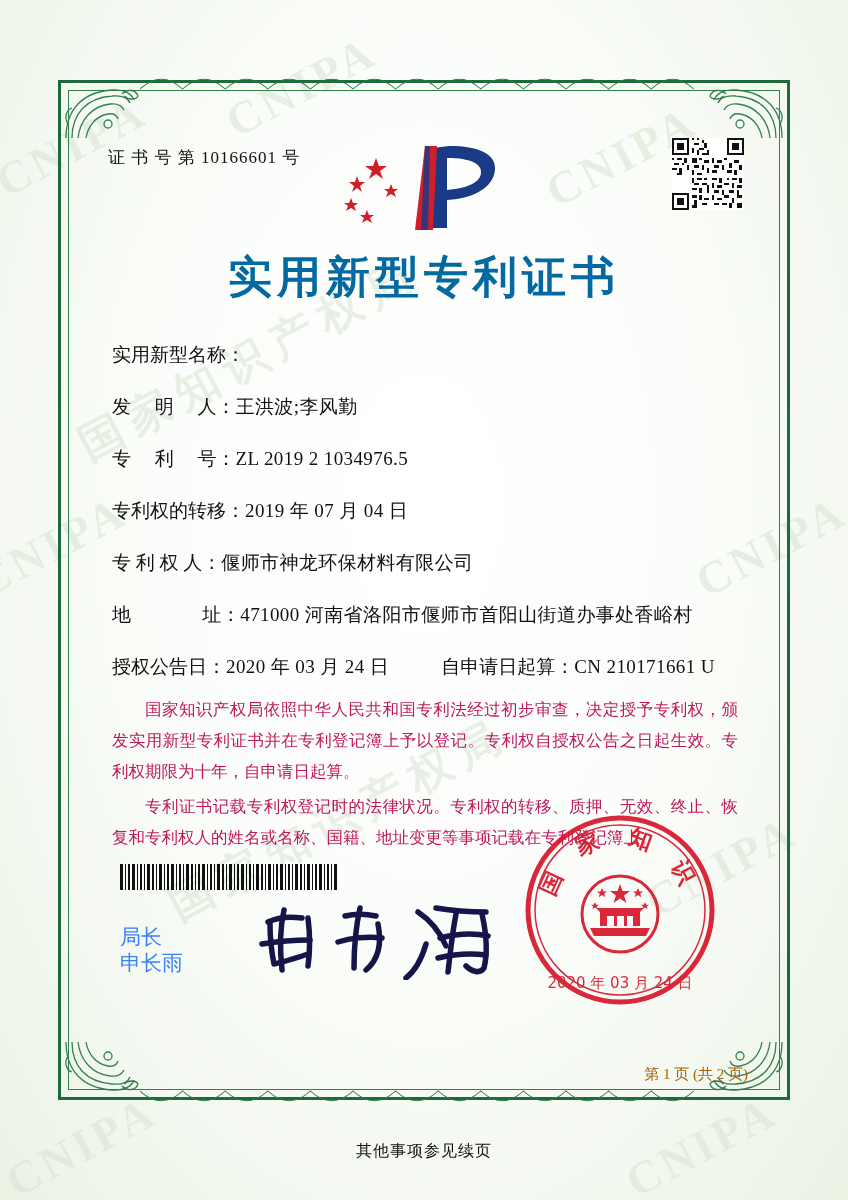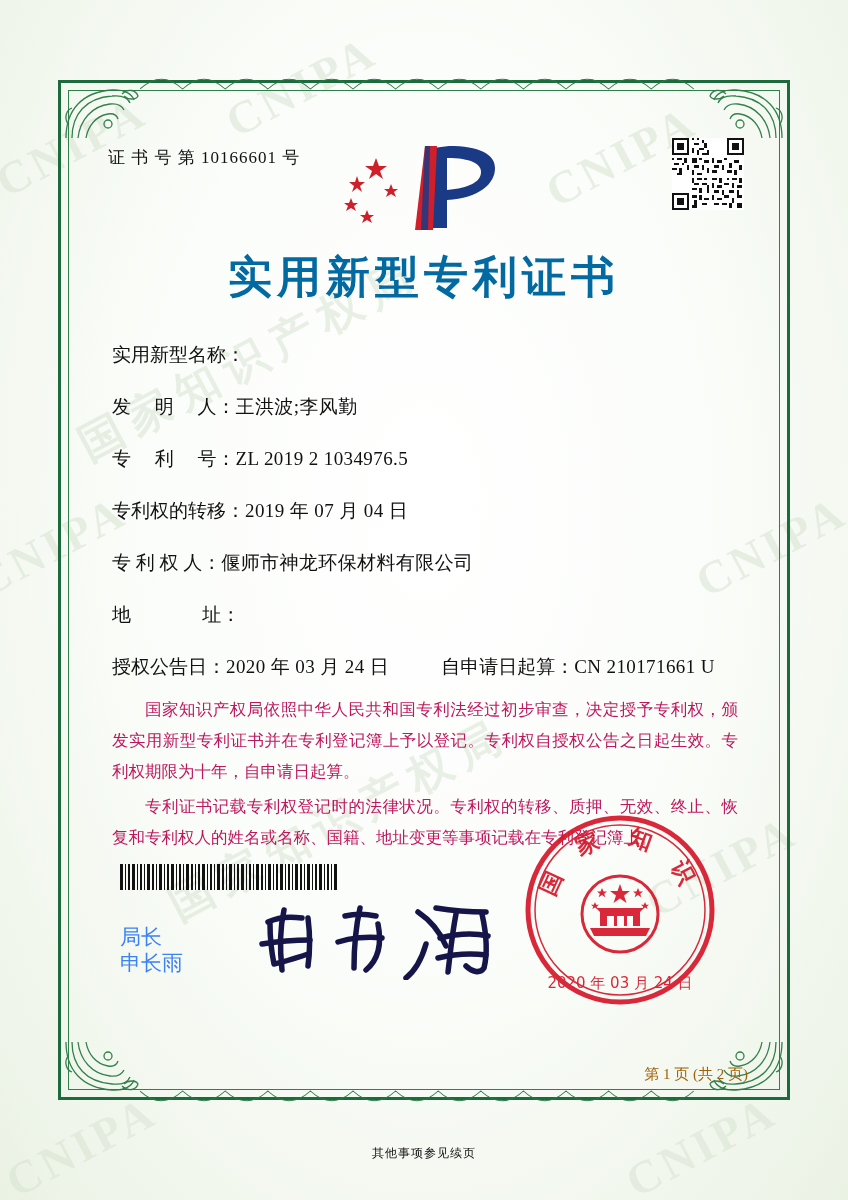--- a/index.html
+++ b/index.html
@@ -217,21 +217,21 @@
     font-size: 15px;
     color: #a16207;
   }
 
   .footer-note {
     position: absolute;
     left: 0;
     right: 0;
     bottom: 38px;
     text-align: center;
-    font-size: 12px;
+    font-size: 16px;
     color: #111;
     letter-spacing: 1px;
   }
 </style>
 </head>
 <body>
 
 <div class="page">
 
   <div class="paper-wash"></div>
@@ -452,20 +452,21 @@
       <div class="field-row">
         <span class="f-label">专利权的转移：</span>
         <span class="f-value">2019 年 07 月 04 日</span>
       </div>
       <div class="field-row">
         <span class="f-label">专 利 权 人：</span>
         <span class="f-value">偃师市神龙环保材料有限公司</span>
       </div>
       <div class="field-row">
         <span class="f-label">地　 　 　 址：</span>
+        <span class="f-value">471000 河南省洛阳市偃师市首阳山街道办事处香峪村</span>
       </div>
       <div class="field-row dual">
         <span class="f-label">授权公告日：</span>
         <span class="f-value">2020 年 03 月 24 日</span>
         <span class="f-spacer"></span>
         <span class="f-label">自申请日起算：</span>
         <span class="f-value">CN 210171661 U</span>
       </div>
     </div>
 

